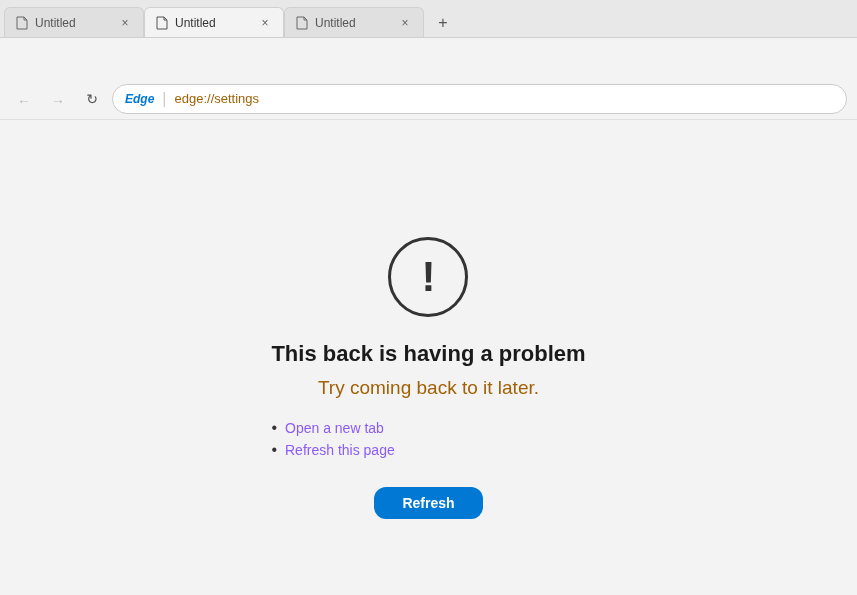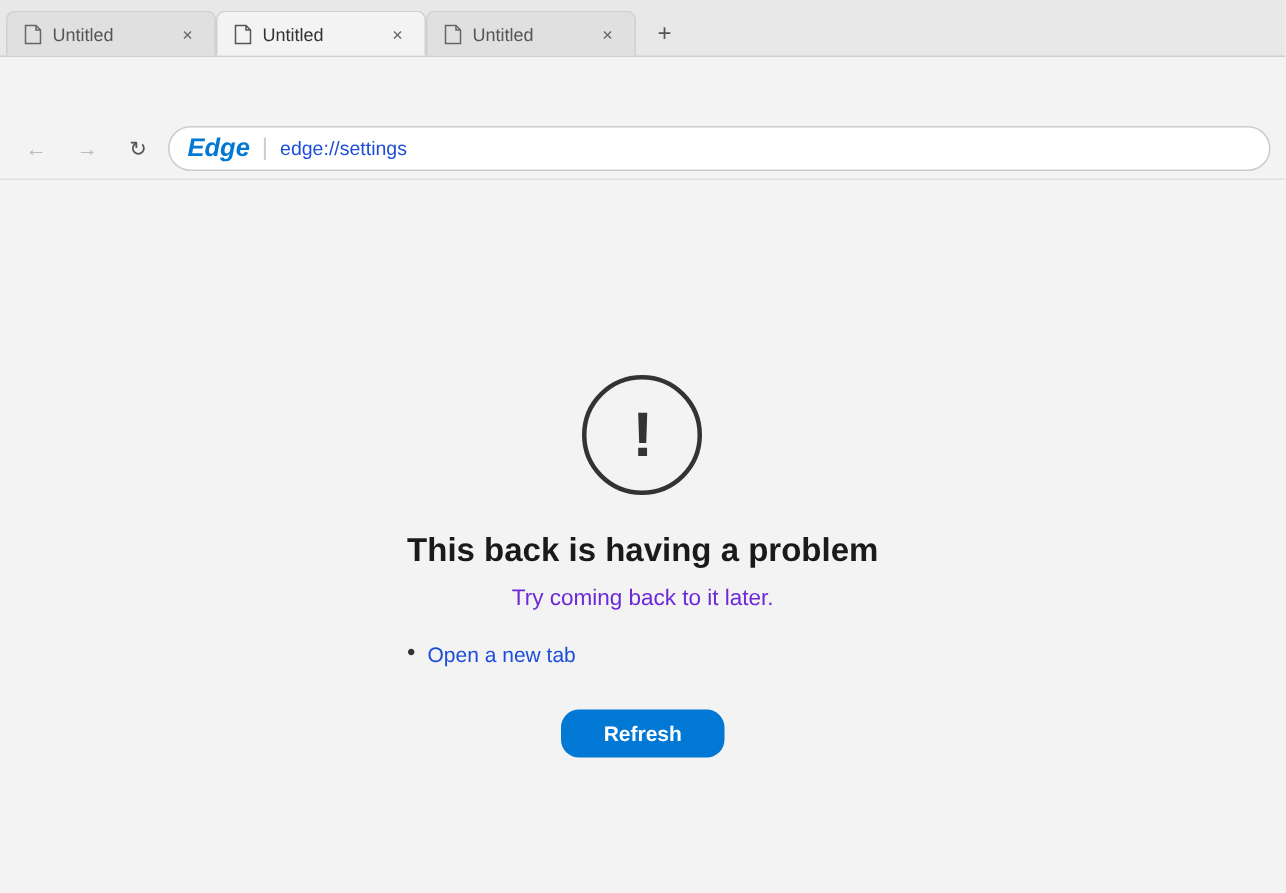--- a/index.html
+++ b/index.html
@@ -100,28 +100,28 @@
       align-items: center;
       padding: 0 12px;
       gap: 8px;
       font-size: 13px;
       color: #333;
     }
     .address-bar .edge-logo {
       font-style: italic;
       font-weight: bold;
       color: #0078d4;
-      font-size: 17px;
+      font-size: 12px;
     }
     .address-bar .divider {
       color: #ccc;
       font-size: 16px;
     }
     .address-bar .url-text {
-      color: #1d4ed8;
+      color: #a16207;
     }
 
     
     .page-content {
       flex: 1;
       background: #f3f3f3;
       display: flex;
       align-items: center;
       justify-content: center;
     }
@@ -146,41 +146,41 @@
       margin-bottom: 24px;
     }
     .error-title {
       font-size: 22px;
       font-weight: 700;
       color: #1a1a1a;
       margin-bottom: 10px;
       text-align: center;
     }
     .error-subtitle {
-      font-size: 15px;
-      color: #6d28d9;
+      font-size: 19px;
+      color: #a16207;
       margin-bottom: 20px;
       text-align: right;
     }
     .error-suggestions {
       width: 100%;
       margin-bottom: 24px;
     }
     .error-suggestions .suggestions-title {
       font-size: 14px;
       font-weight: 700;
       color: #1a1a1a;
       margin-bottom: 8px;
     }
     .suggestion-item {
       display: flex;
       align-items: center;
       gap: 8px;
       font-size: 14px;
-      color: #1d4ed8;
+      color: #8b5cf6;
       margin-bottom: 4px;
     }
     .suggestion-item::before {
       content: '•';
       font-size: 16px;
       color: #333;
     }
     .refresh-btn {
       background: #0078d4;
       color: #fff;
@@ -253,19 +253,20 @@
       <div class="error-icon">
         <span>!</span>
       </div>
 
       <div class="error-title">This back is having a problem</div>
 
       <div class="error-subtitle">Try coming back to it later.</div>
 
       <div class="error-suggestions">
         <div class="suggestion-item">Open a new tab</div>
+        <div class="suggestion-item">Refresh this page</div>
       </div>
 
       <button class="refresh-btn">Refresh</button>
     </div>
   </div>
 
 </div>
 
 </body></html>

